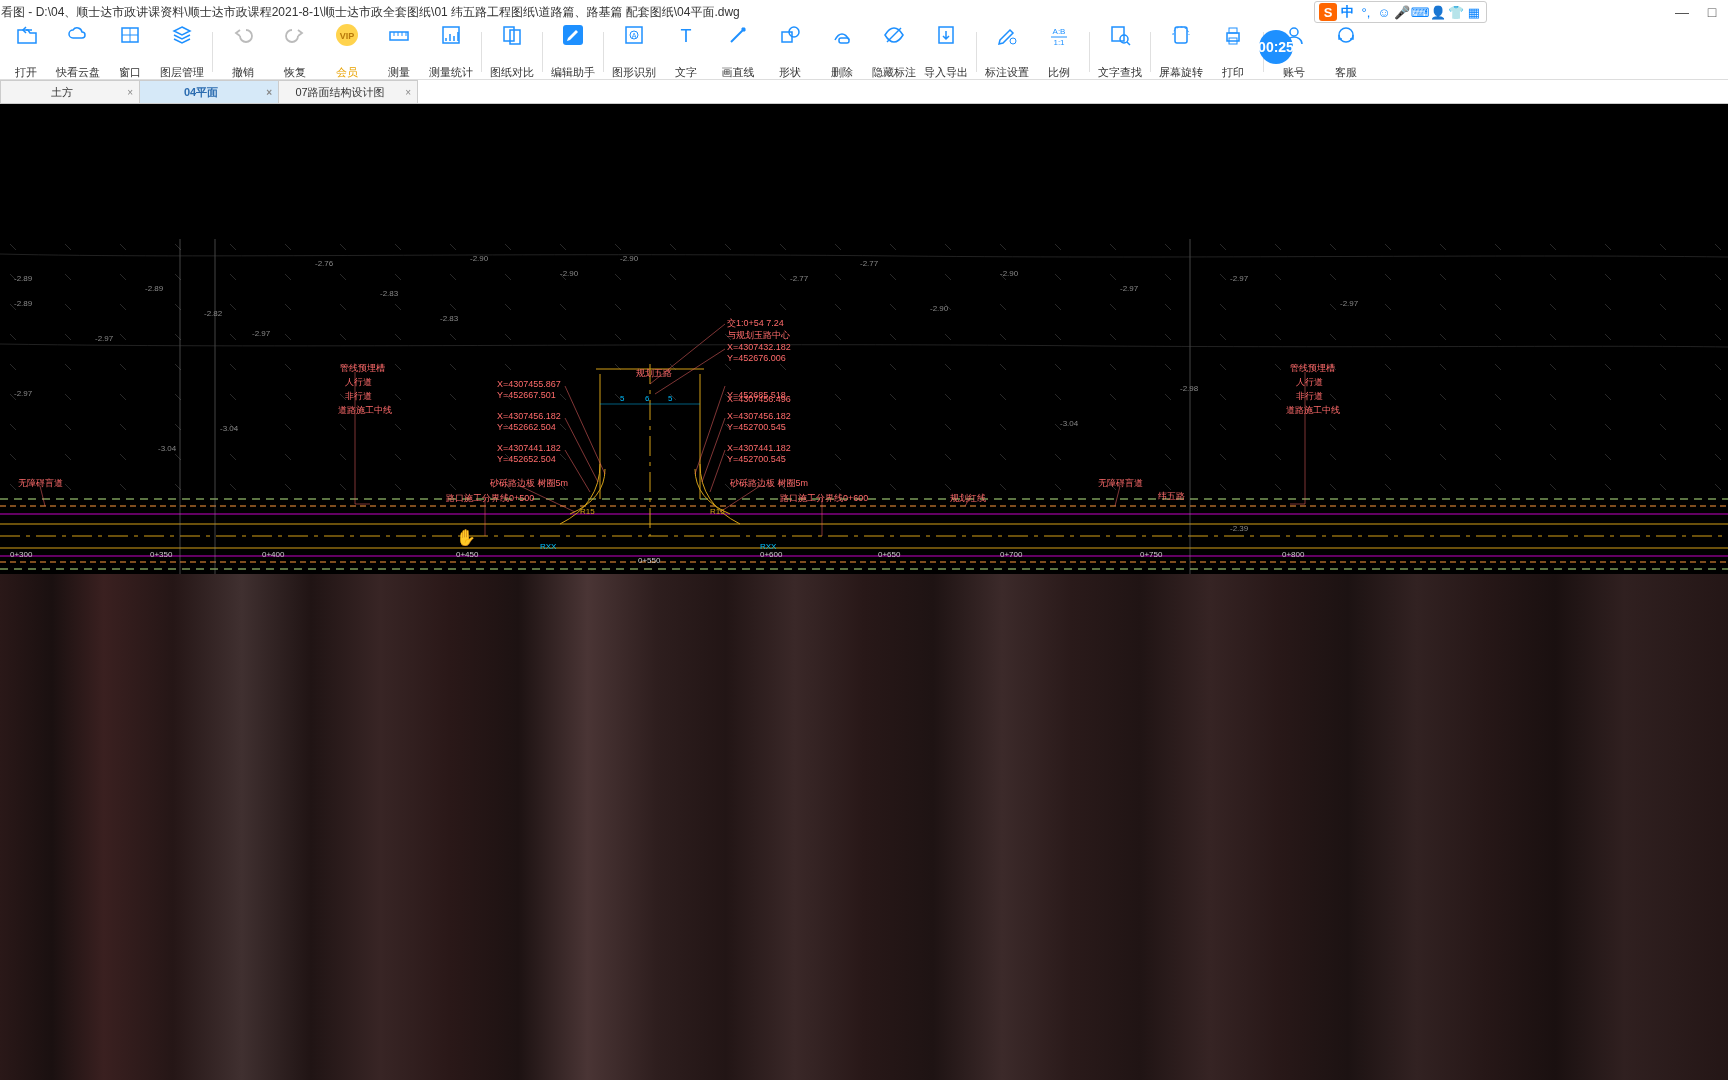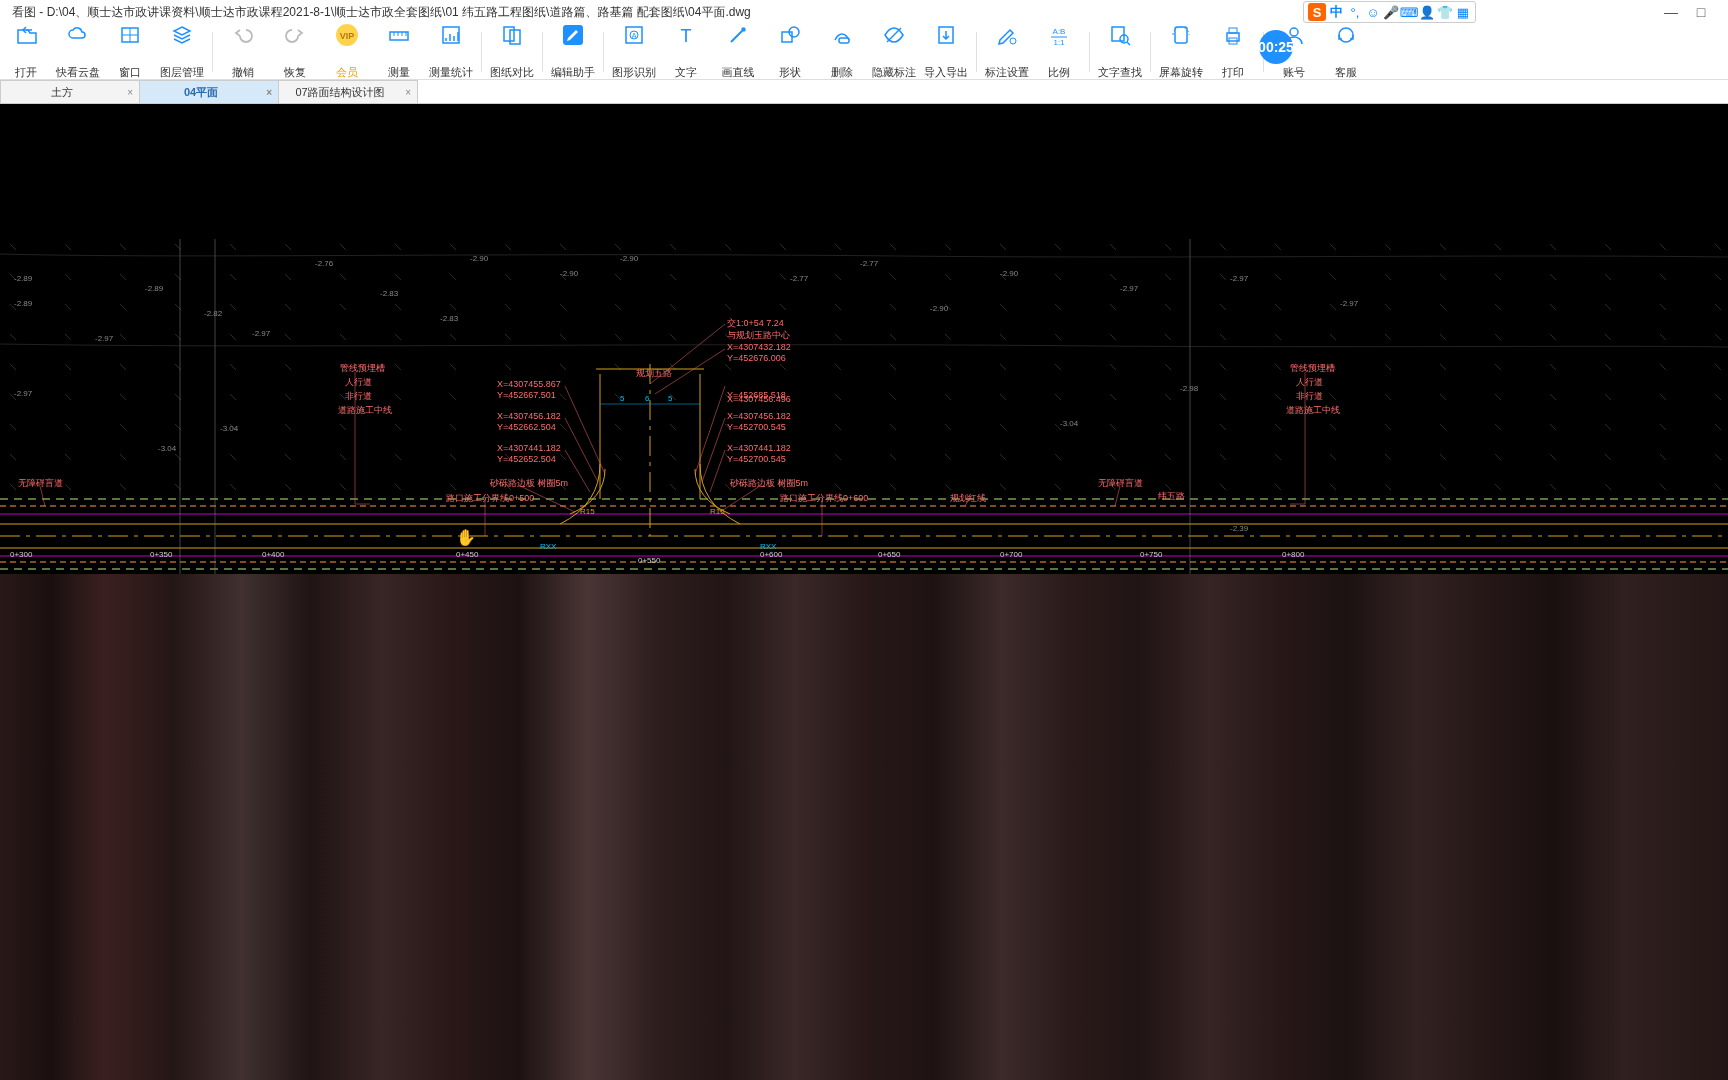--- a/index.html
+++ b/index.html
@@ -1,17 +1,17 @@
 <!DOCTYPE html>
 <html><head>
 <meta charset="utf-8">
 <style>
 *{margin:0;padding:0;box-sizing:border-box;font-family:"Microsoft YaHei",sans-serif}
 body{width:1728px;height:1080px;overflow:hidden;background:#fff}
-.title-bar{height:24px;background:#fff;display:flex;align-items:center;padding:0 12px;font-size:12px;color:#333}
+.title-bar{height:24px;background:#fff;display:flex;align-items:center;padding:0 1px;font-size:12px;color:#333}
 .title-text{flex:1}
 .ime-bar{display:flex;align-items:center;gap:2px;background:#fff;border:1px solid #ccc;border-radius:3px;padding:1px 4px;margin-right:180px}
 .ime-bar .s{background:#f60;color:#fff;width:18px;height:18px;border-radius:3px;display:flex;align-items:center;justify-content:center;font-weight:bold;font-size:13px}
 .ime-bar .zh{color:#0a84ff;font-size:13px;font-weight:bold;margin:0 2px}
 .ime-ico{width:16px;height:16px;display:flex;align-items:center;justify-content:center;color:#0a84ff;font-size:13px}
 .win-btn{width:30px;text-align:center;color:#555;font-size:14px}
 .toolbar{height:56px;background:#fff;display:flex;align-items:center;border-bottom:1px solid #ddd}
 .tool{width:52px;height:56px;display:flex;flex-direction:column;align-items:center;justify-content:center;cursor:pointer;position:relative}
 .tool .ico{width:24px;height:24px;display:flex;align-items:center;justify-content:center;margin-bottom:18px}
 .tool .lbl{font-size:11px;color:#333;white-space:nowrap}

